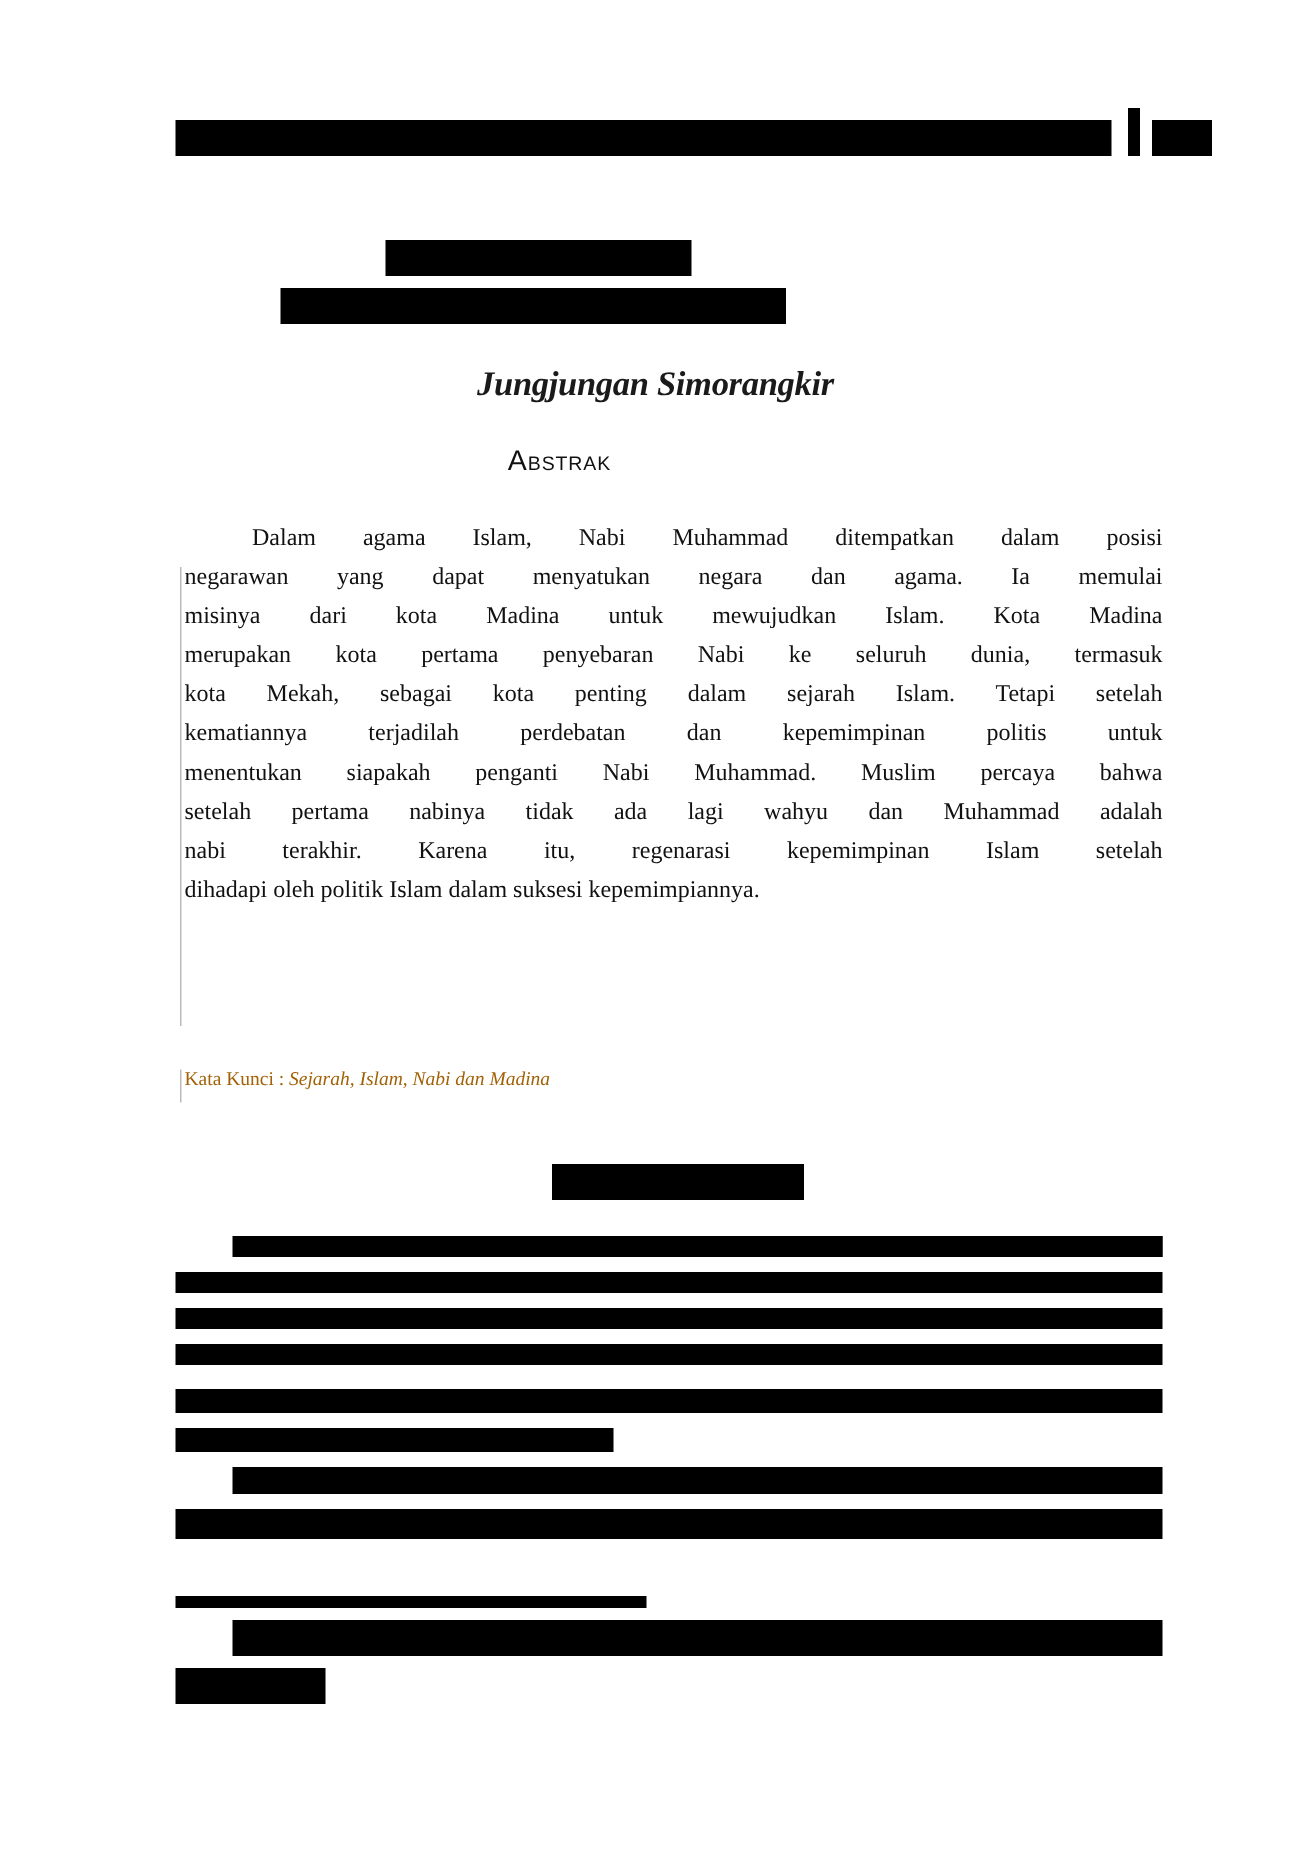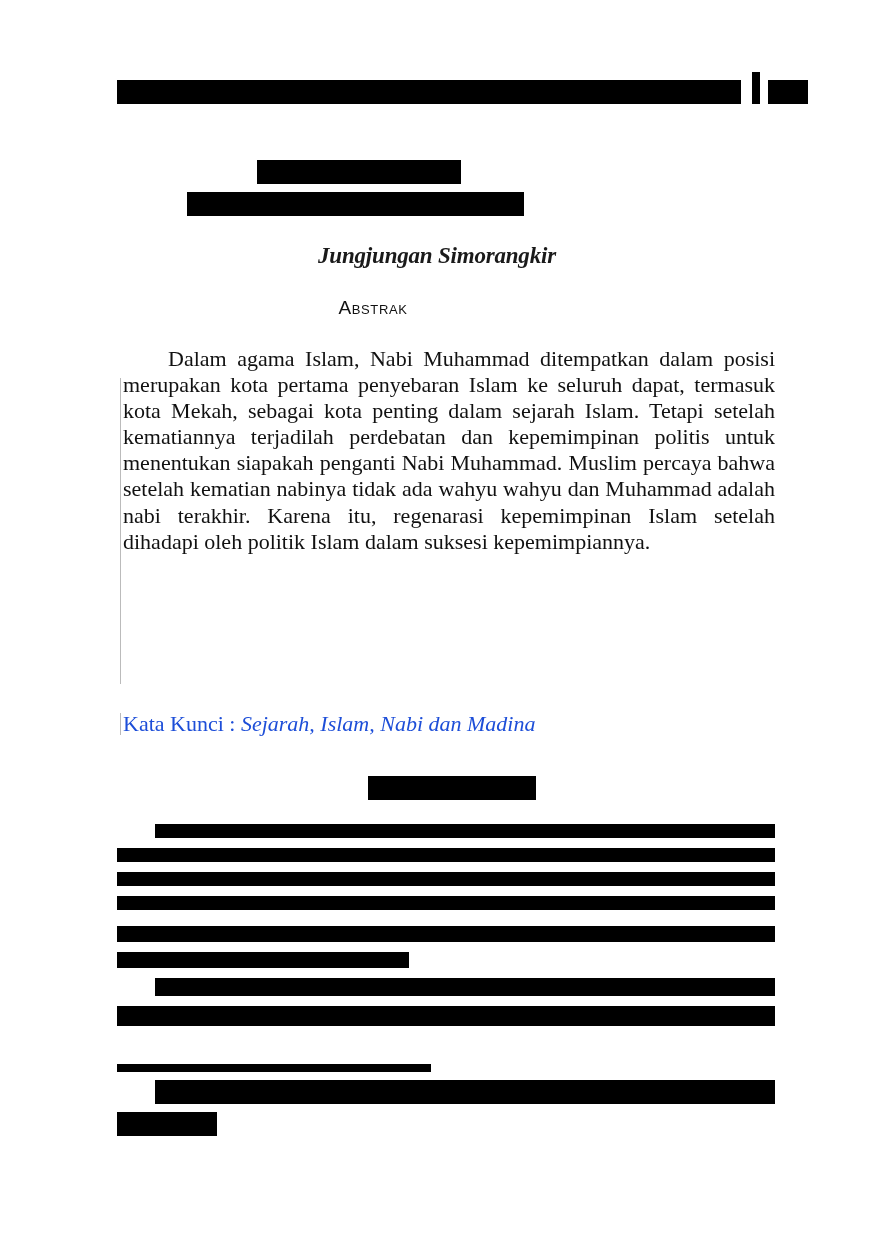--- a/index.html
+++ b/index.html
@@ -5,26 +5,26 @@
   html, body { margin: 0; padding: 0; background: #ffffff; }
   body { width: 874px; height: 1240px; position: relative; overflow: hidden;
          font-family: "Liberation Serif", "DejaVu Serif", serif; color: #1a1a1a; }
   .redact { position: absolute; background: #000; }
   .title-author { position: absolute; left: 0; width: 874px; top: 243px; text-align: center;
                   font-style: italic; font-weight: bold; font-size: 23px; letter-spacing: -0.2px; }
   .abstrak-head { position: absolute; left: 0; width: 746px; top: 297px; text-align: center;
                   font-family: "Liberation Sans", "DejaVu Sans", sans-serif; font-size: 19px;
                   font-variant: small-caps; letter-spacing: 0.6px; color: #111; }
   .abstract { position: absolute; left: 123px; width: 652px; top: 346px;
-              font-size: 22px; line-height: 26.1px; text-align: justify; color: #111; }
+              font-size: 16px; line-height: 26.1px; text-align: justify; color: #111; }
   .abstract .line { display: block; text-align: justify; text-align-last: justify; white-space: nowrap; }
   .abstract .line.first { text-indent: 45px; }
   .abstract .line.last { text-align-last: left; }
   .margin-bar { position: absolute; left: 120px; width: 1px; background: #bbb; }
-  .keywords { position: absolute; left: 123px; top: 711px; font-size: 22px; color: #1d4ed8; white-space: nowrap; }
+  .keywords { position: absolute; left: 123px; top: 711px; font-size: 13px; color: #a16207; white-space: nowrap; }
   .keywords .kw-values { font-style: italic; }
 </style>
 </head>
 <body>
 
 <div class="redact" style="left:117px; top:80px; width:624px; height:24px;"></div>
 <div class="redact" style="left:752px; top:72px; width:8px; height:32px;"></div>
 <div class="redact" style="left:768px; top:80px; width:40px; height:24px;"></div>
 
 <div class="redact" style="left:257px; top:160px; width:204px; height:24px;"></div>
@@ -32,25 +32,27 @@
 
 <div class="title-author">Jungjungan Simorangkir</div>
 
 <div class="abstrak-head">Abstrak</div>
 
 <div class="margin-bar" style="top:378px; height:306px;"></div>
 <div class="margin-bar" style="top:713px; height:22px;"></div>
 
 <div class="abstract">
   <span class="line first">Dalam agama Islam, Nabi Muhammad ditempatkan dalam posisi</span>
-  <span class="line">merupakan kota pertama penyebaran Islam ke seluruh dapat, termasuk</span>
+  <span class="line">negarawan yang dapat menyatukan negara dan agama. Ia memulai</span>
+  <span class="line">misinya dari kota Madina untuk mewujudkan Islam. Kota Madina</span>
+  <span class="line">merupakan kota pertama penyebaran Nabi ke seluruh dunia, termasuk</span>
   <span class="line">kota Mekah, sebagai kota penting dalam sejarah Islam. Tetapi setelah</span>
   <span class="line">kematiannya terjadilah perdebatan dan kepemimpinan politis untuk</span>
   <span class="line">menentukan siapakah penganti Nabi Muhammad. Muslim percaya bahwa</span>
-  <span class="line">setelah kematian nabinya tidak ada wahyu wahyu dan Muhammad adalah</span>
+  <span class="line">setelah pertama nabinya tidak ada lagi wahyu dan Muhammad adalah</span>
   <span class="line">nabi terakhir. Karena itu, regenarasi kepemimpinan Islam setelah</span>
   <span class="line last">dihadapi oleh politik Islam dalam suksesi kepemimpiannya.</span>
 </div>
 
 <div class="keywords">
   <span>Kata Kunci : </span><span class="kw-values">Sejarah, Islam, Nabi dan Madina</span>
 </div>
 
 <div class="redact" style="left:368px; top:776px; width:168px; height:24px;"></div>
 

